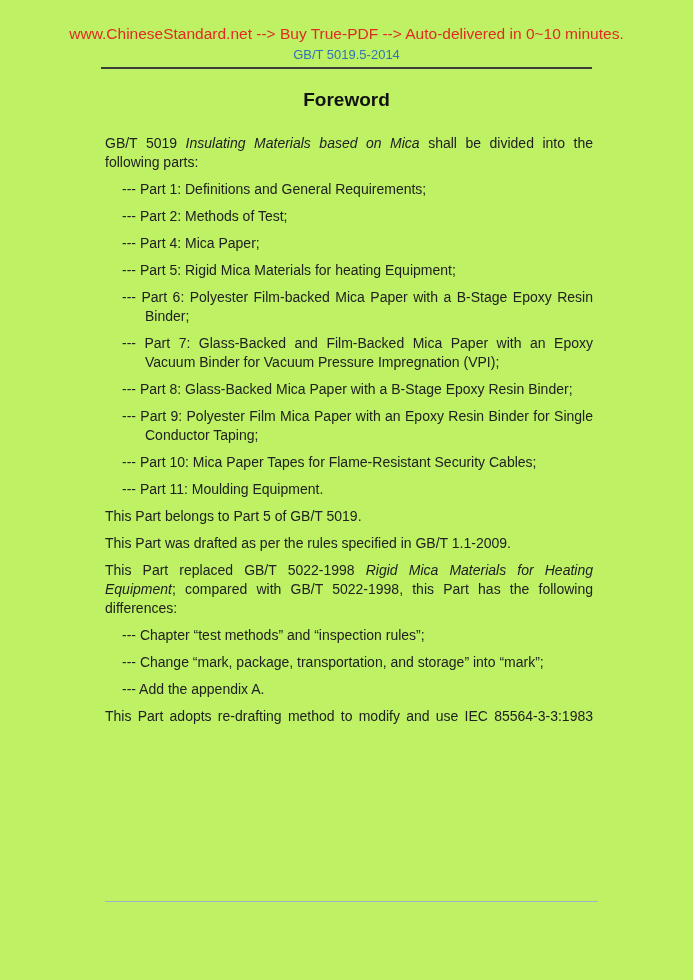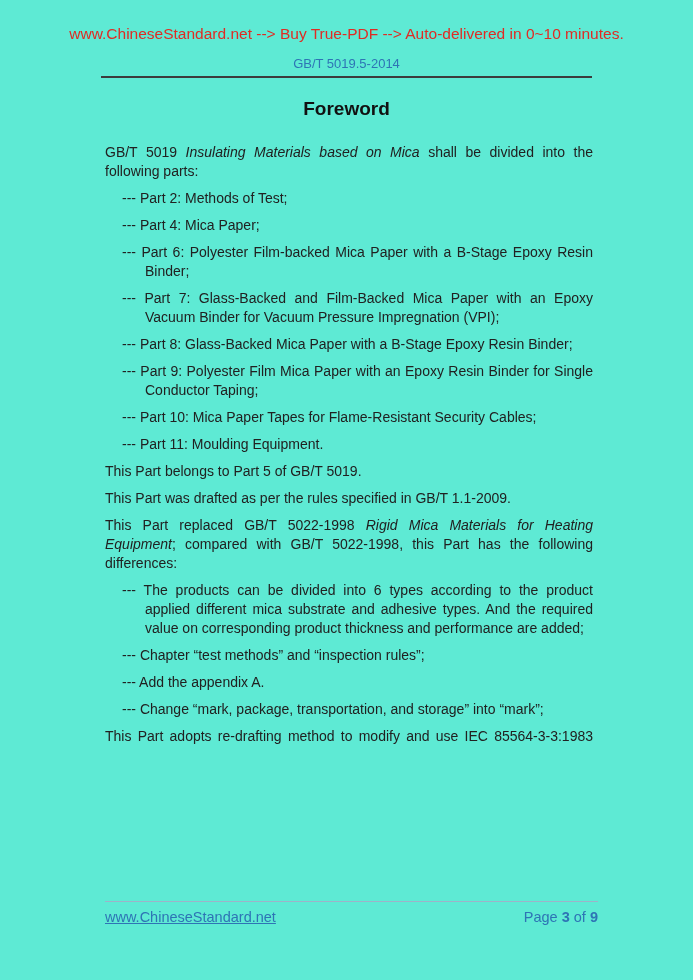--- a/index.html
+++ b/index.html
@@ -2,34 +2,34 @@
 <html><head>
 <meta charset="utf-8">
 <style>
   * { box-sizing: border-box; }
   html, body { margin: 0; padding: 0; background: #ffffff; }
   .page {
     position: relative;
     width: 693px;
     height: 980px;
     margin: 0 auto;
-    background: #5eead4;
+    background: #bef264;
     overflow: hidden;
     font-family: "Liberation Sans", sans-serif;
     color: #212121;
   }
   .header { text-align: center; }
   .promo {
     padding-top: 25px;
     color: #e02b24;
     font-size: 15.5px;
     line-height: 18px;
   }
   .std-code {
-    margin-top: 13px;
+    margin-top: 4px;
     color: #2e74b5;
     font-size: 13px;
     line-height: 15px;
   }
   .header-rule {
     width: 491px;
     margin: 5px auto 0;
     border-bottom: 2px solid #3c3c3c;
   }
   .title {
@@ -80,44 +80,36 @@
   <div class="header">
     <div class="promo">www.ChineseStandard.net --&gt; Buy True-PDF --&gt; Auto-delivered in 0~10 minutes.</div>
     <div class="std-code">GB/T 5019.5-2014</div>
     <div class="header-rule"></div>
   </div>
 
   <h1 class="title">Foreword</h1>
 
   <div class="content" id="content">
       <p class="para"><span>GB/T 5019 </span><em>Insulating Materials based on Mica</em><span> shall be divided into the following parts:</span></p>
+      <p class="li"><span>--- Part 1: Definitions and General Requirements;</span></p>
       <p class="li"><span>--- Part 2: Methods of Test;</span></p>
       <p class="li"><span>--- Part 4: Mica Paper;</span></p>
+      <p class="li"><span>--- Part 5: Rigid Mica Materials for heating Equipment;</span></p>
       <p class="li"><span>--- Part 6: Polyester Film-backed Mica Paper with a B-Stage Epoxy Resin Binder;</span></p>
       <p class="li"><span>--- Part 7: Glass-Backed and Film-Backed Mica Paper with an Epoxy Vacuum Binder for Vacuum Pressure Impregnation (VPI);</span></p>
       <p class="li"><span>--- Part 8: Glass-Backed Mica Paper with a B-Stage Epoxy Resin Binder;</span></p>
       <p class="li"><span>--- Part 9: Polyester Film Mica Paper with an Epoxy Resin Binder for Single Conductor Taping;</span></p>
       <p class="li"><span>--- Part 10: Mica Paper Tapes for Flame-Resistant Security Cables;</span></p>
       <p class="li"><span>--- Part 11: Moulding Equipment.</span></p>
       <p class="para"><span>This Part belongs to Part 5 of GB/T 5019.</span></p>
       <p class="para"><span>This Part was drafted as per the rules specified in GB/T 1.1-2009.</span></p>
       <p class="para"><span>This Part replaced GB/T 5022-1998 </span><em>Rigid Mica Materials for Heating Equipment</em><span>; compared with GB/T 5022-1998, this Part has the following differences:</span></p>
-      <p class="li"><span>--- The products can be divided into 6 types according to the product applied different mica substrate and adhesive types. And the required value on corresponding product thickness and performance are added;</span></p>
       <p class="li"><span>--- Chapter “test methods” and “inspection rules”;</span></p>
+      <p class="li"><span>--- Change “mark, package, transportation, and storage” into “mark”;</span></p>
       <p class="li"><span>--- Add the appendix A.</span></p>
-      <p class="li"><span>--- Change “mark, package, transportation, and storage” into “mark”;</span></p>
       <p class="para force-last"><span>This Part adopts re-drafting method to modify and use IEC 85564-3-3:1983</span></p>
     </div>
 
   <div class="footer">
     <div class="footer-rule"></div>
-    <div class="footer-row">
-      <a class="footer-link" href="#">www.ChineseStandard.net</a>
-      <div class="page-num">
-        <span>Page</span>
-        <b>3</b>
-        <span>of</span>
-        <b>9</b>
-      </div>
-    </div>
   </div>
 
 </div>
 
 </body></html>

